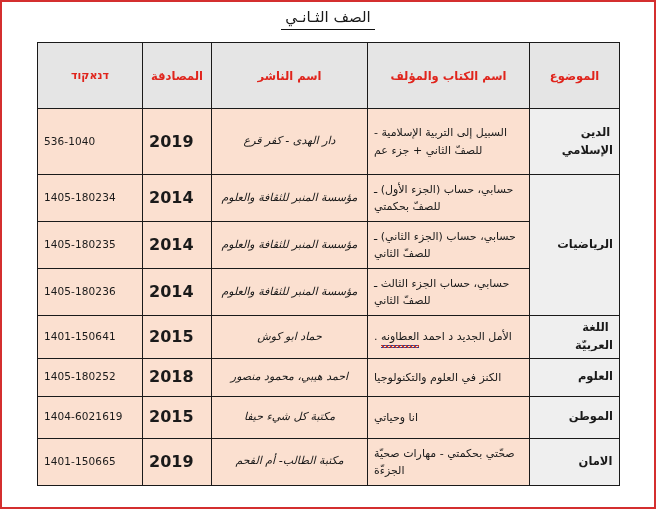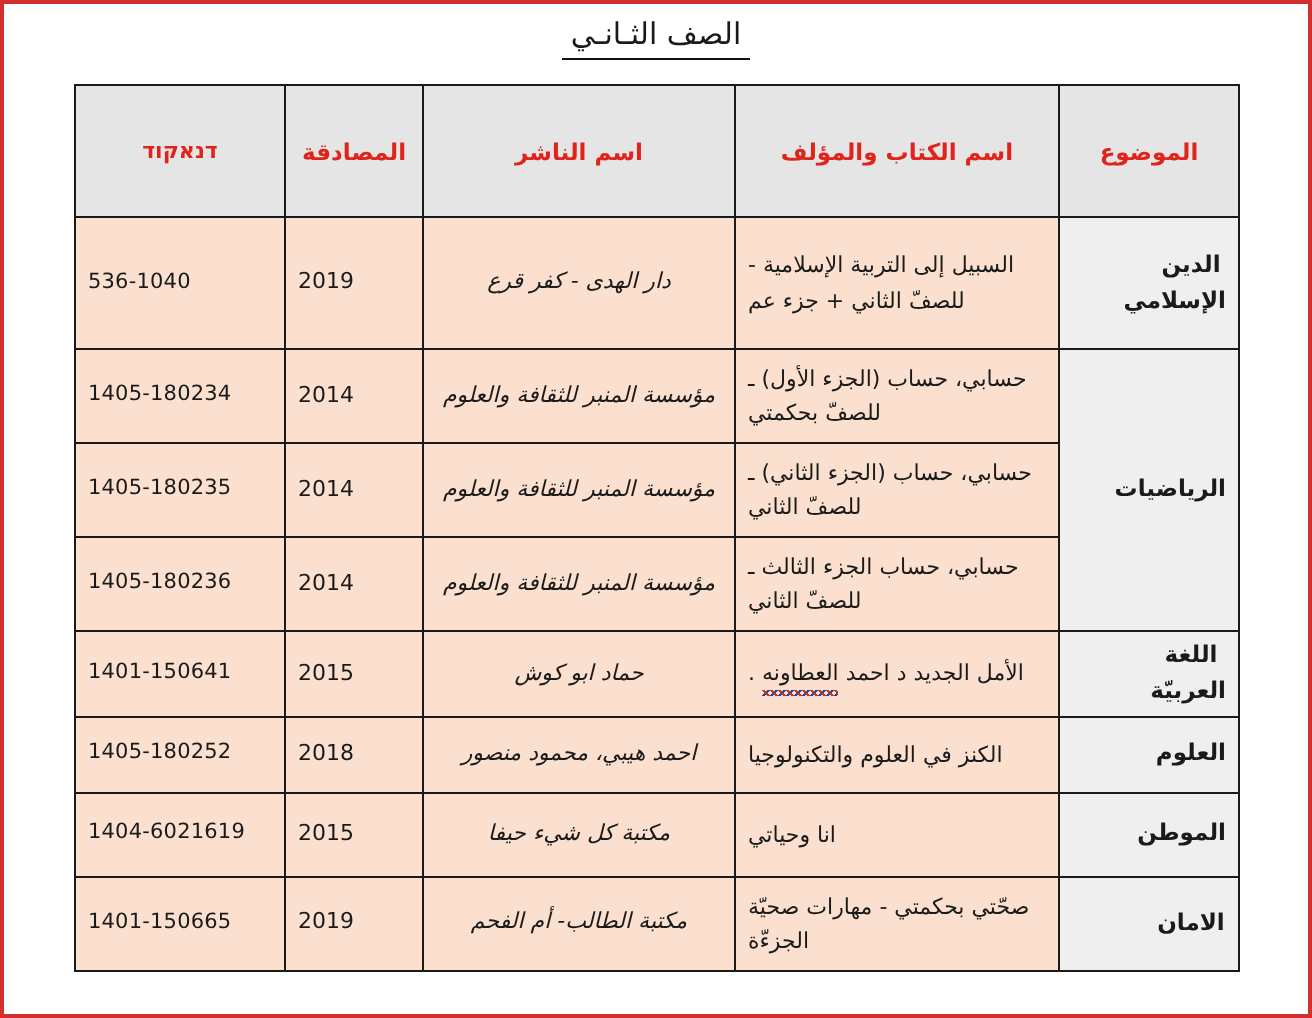--- a/index.html
+++ b/index.html
@@ -117,22 +117,22 @@
   tbody td.book {
     text-align: left;
     padding-right: 8px;
     line-height: 1.55;
   }
   tbody td.publisher {
     text-align: center;
     font-style: italic;
   }
   tbody td.year {
-    font-weight: 400;
-    font-size: 11px;
+    font-weight: 700;
+    font-size: 16px;
   }
   tbody td.barcode {
     font-size: 10.5px;
     letter-spacing: 0.1px;
     direction: ltr;
   }
 
   
   .squiggle {
     position: relative;

